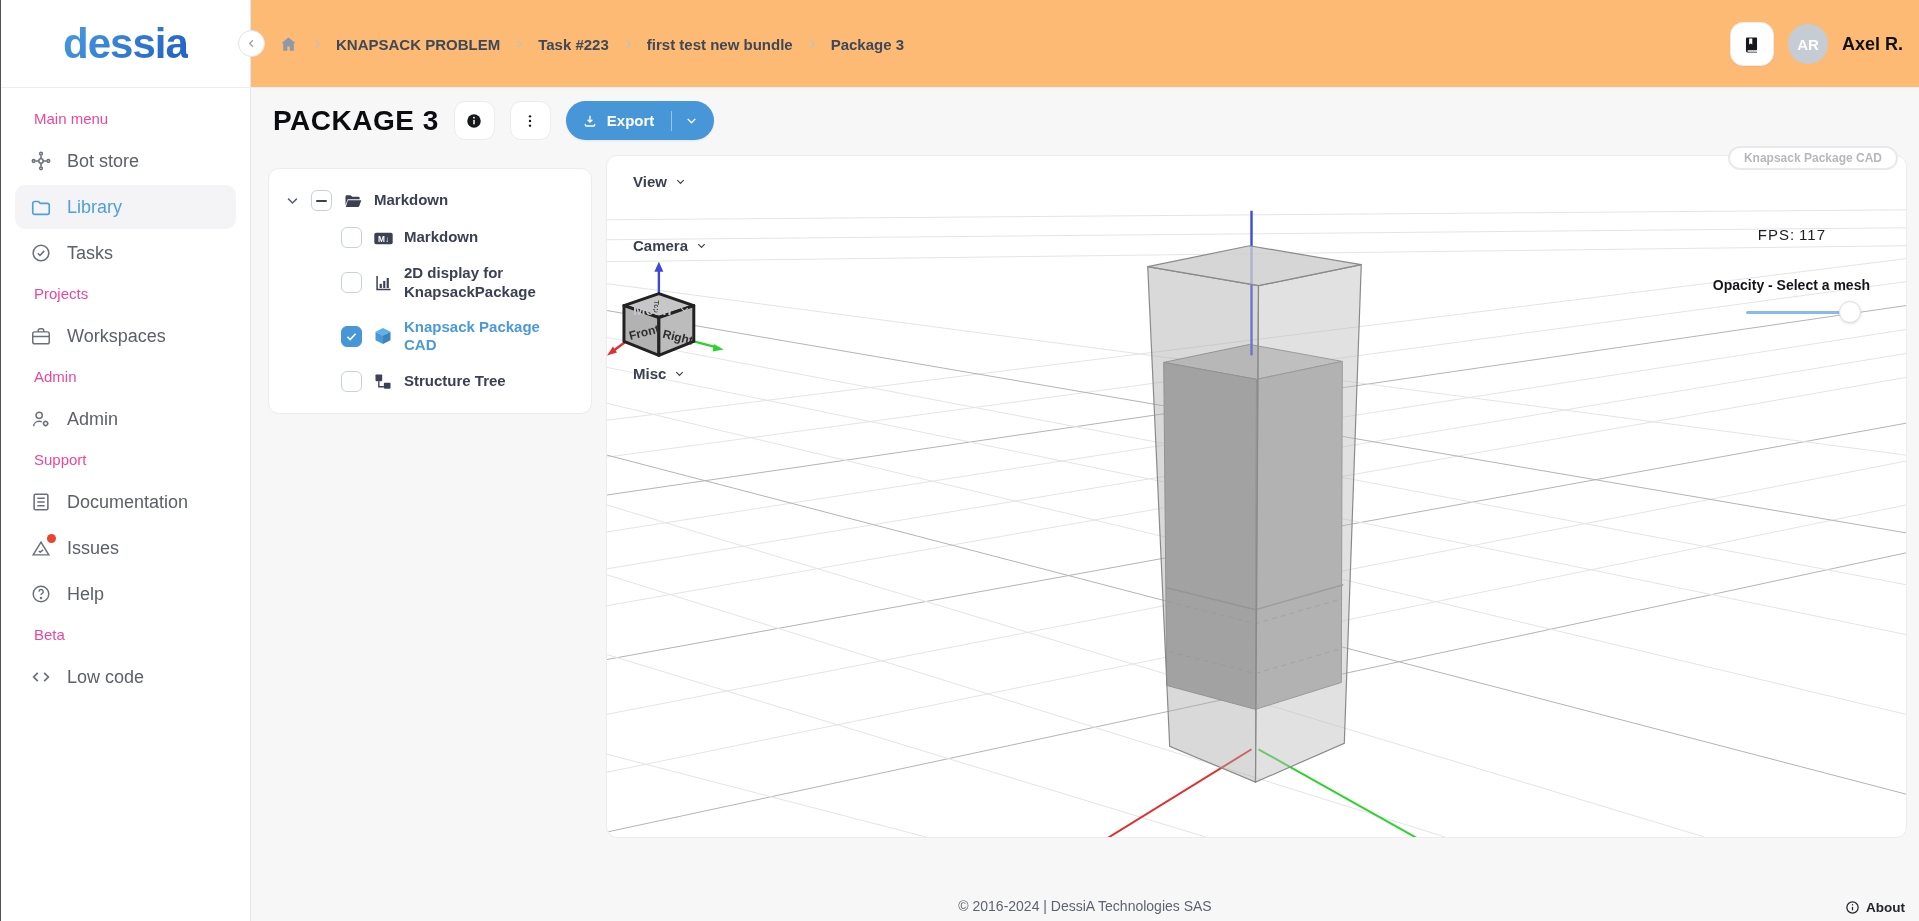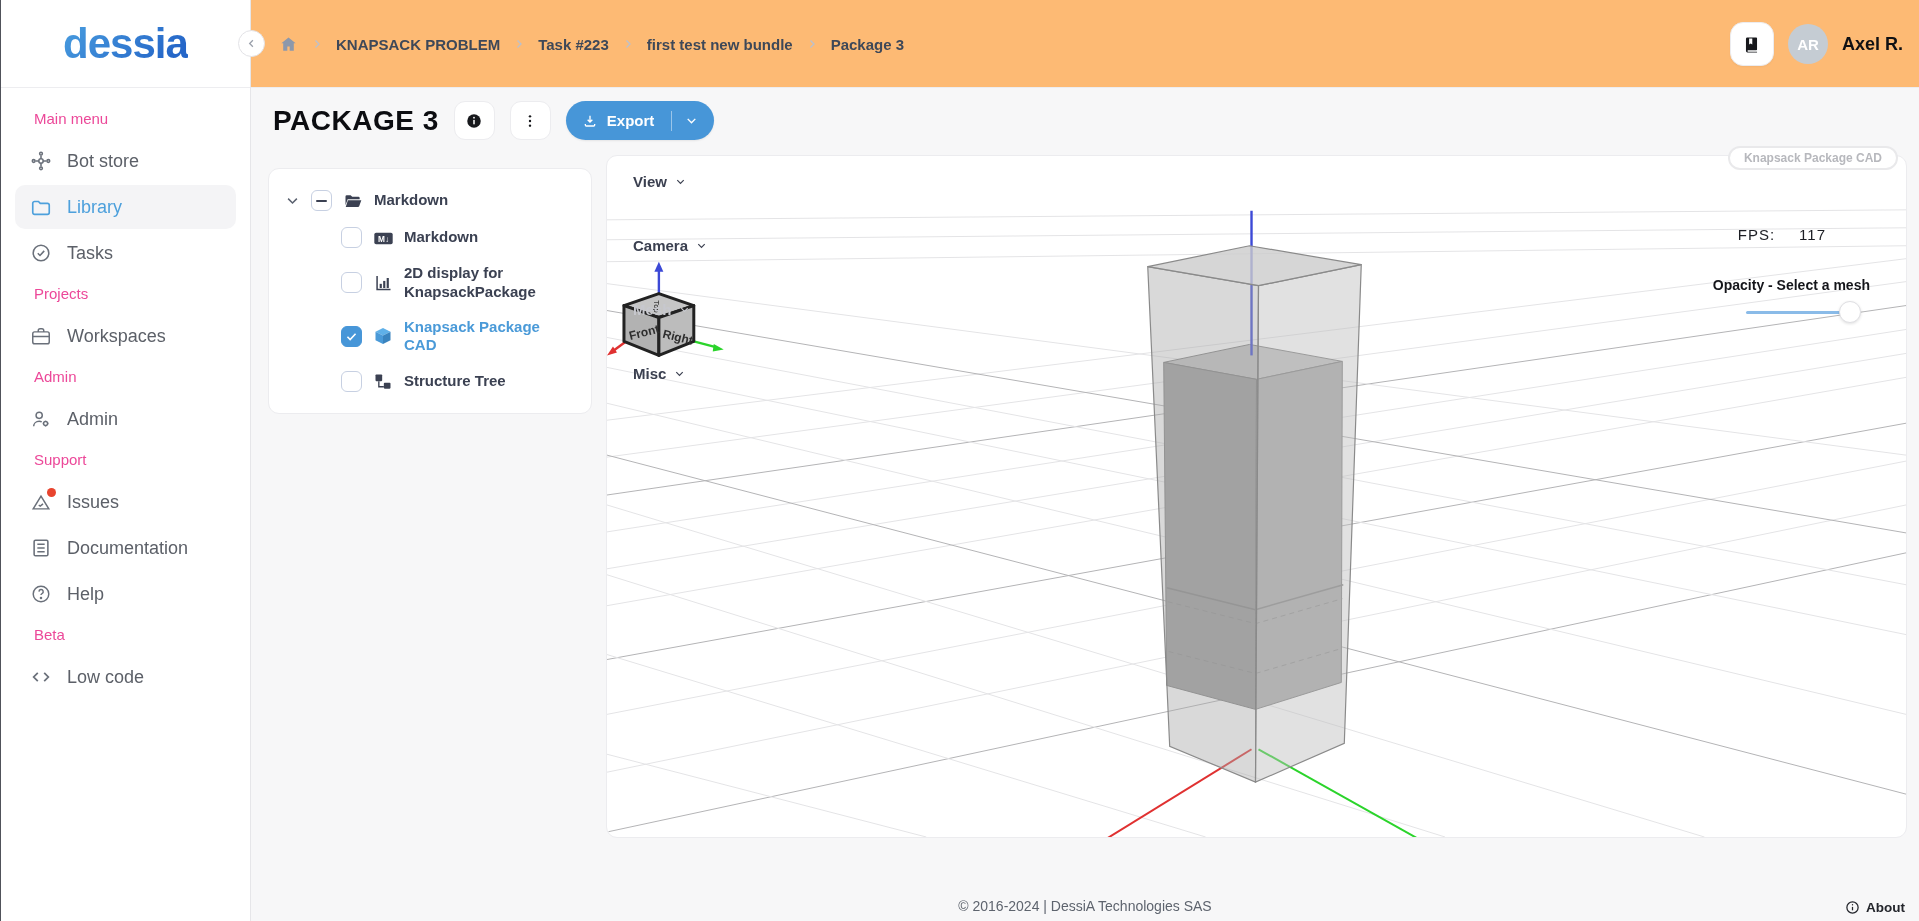--- a/index.html
+++ b/index.html
@@ -60,21 +60,21 @@
   .t-label.wrap{width:185px;}
 
   
   .viewer{position:absolute;left:355px;top:67px;right:12px;height:683px;background:#fff;border:1px solid #ececef;border-radius:11px;}
   .canvas{position:absolute;inset:0;border-radius:11px;overflow:hidden;}
   .canvas svg{position:absolute;inset:0;}
   .v-toolbar{position:absolute;top:17px;left:26px;display:flex;gap:47px;z-index:4;flex-direction:column;}
   .v-menu{display:flex;align-items:center;gap:8px;font-size:15px;font-weight:bold;color:#3b4050;cursor:pointer;}
   .v-menu.disabled{color:#c7c8ce;cursor:default;}
   .v-chip{position:absolute;top:-10px;right:8px;z-index:5;background:#fff;border:2px solid #e9e9eb;border-radius:14px;padding:3px 14px;font-size:12px;font-weight:bold;color:#b7b8bd;}
-  .v-fps{position:absolute;top:70px;right:80px;z-index:4;font-size:15px;color:#1c1e24;letter-spacing:1px;display:flex;gap:24px;}
+  .v-fps{position:absolute;top:70px;right:80px;z-index:4;font-size:15px;color:#1c1e24;letter-spacing:1px;display:flex;gap:4px;}
   .v-opacity-label{position:absolute;top:121px;right:36px;z-index:4;font-size:14px;font-weight:bold;color:#14151a;}
   .op-slider{position:absolute;top:144px;right:45px;width:115px;height:24px;z-index:4;cursor:pointer;}
   .op-track{position:absolute;top:11px;left:0;right:4px;height:3px;background:#8abbe8;border-radius:2px;}
   .op-knob{position:absolute;top:1px;right:0;width:22px;height:22px;border-radius:50%;background:#fff;border:1px solid #dfdfe3;box-shadow:0 1px 3px rgba(0,0,0,.12);}
 
   
   .footer-copy{position:absolute;bottom:7px;left:0;right:0;text-align:center;font-size:14px;color:#5e646e;}
   .about-btn{position:absolute;bottom:6px;right:14px;display:flex;align-items:center;gap:6px;font-size:13.5px;font-weight:bold;color:#23252b;cursor:pointer;}
 
   .grid-minor{stroke:#e4e4e6;stroke-width:1;}
@@ -148,36 +148,36 @@
             </svg>
         </span>
         <span class="side-label">Admin</span>
       </div>
     </div>
 
     <div class="side-section">
       <div class="side-section-label">Support</div>
       <div class="side-item">
         <span class="ic">
+          <svg width="22" height="22" viewBox="0 0 24 24" fill="none" stroke="currentColor" stroke-width="1.7">
+              <rect x="4.5" y="3.5" width="15" height="17" rx="1.5"></rect>
+              <path d="M8 8h8M8 12h8M8 16h8"></path>
+            </svg>
+        </span>
+        <span class="side-label">Documentation</span>
+      </div>
+      <div class="side-item">
+        <span class="ic">
           <svg width="22" height="22" viewBox="0 0 24 24" fill="none" stroke="currentColor" stroke-width="1.6">
               <path d="M12 5.5L3.5 19.5h17L12 5.5z"></path>
               <path d="M9.5 15.5l1.7 1 3-2.5"></path>
             </svg>
           <span class="badge-dot"></span>
         </span>
         <span class="side-label">Issues</span>
-      </div>
-      <div class="side-item">
-        <span class="ic">
-          <svg width="22" height="22" viewBox="0 0 24 24" fill="none" stroke="currentColor" stroke-width="1.7">
-              <rect x="4.5" y="3.5" width="15" height="17" rx="1.5"></rect>
-              <path d="M8 8h8M8 12h8M8 16h8"></path>
-            </svg>
-        </span>
-        <span class="side-label">Documentation</span>
       </div>
       <div class="side-item">
         <span class="ic">
           <svg width="22" height="22" viewBox="0 0 24 24" fill="none" stroke="currentColor" stroke-width="1.6">
               <circle cx="12" cy="12" r="8.5"></circle>
               <path d="M9.8 9.4a2.3 2.3 0 1 1 3.3 2.1c-.8.4-1.1.9-1.1 1.7"></path>
               <circle cx="12" cy="16.4" r=".6" fill="currentColor"></circle>
             </svg>
         </span>
         <span class="side-label">Help</span>

